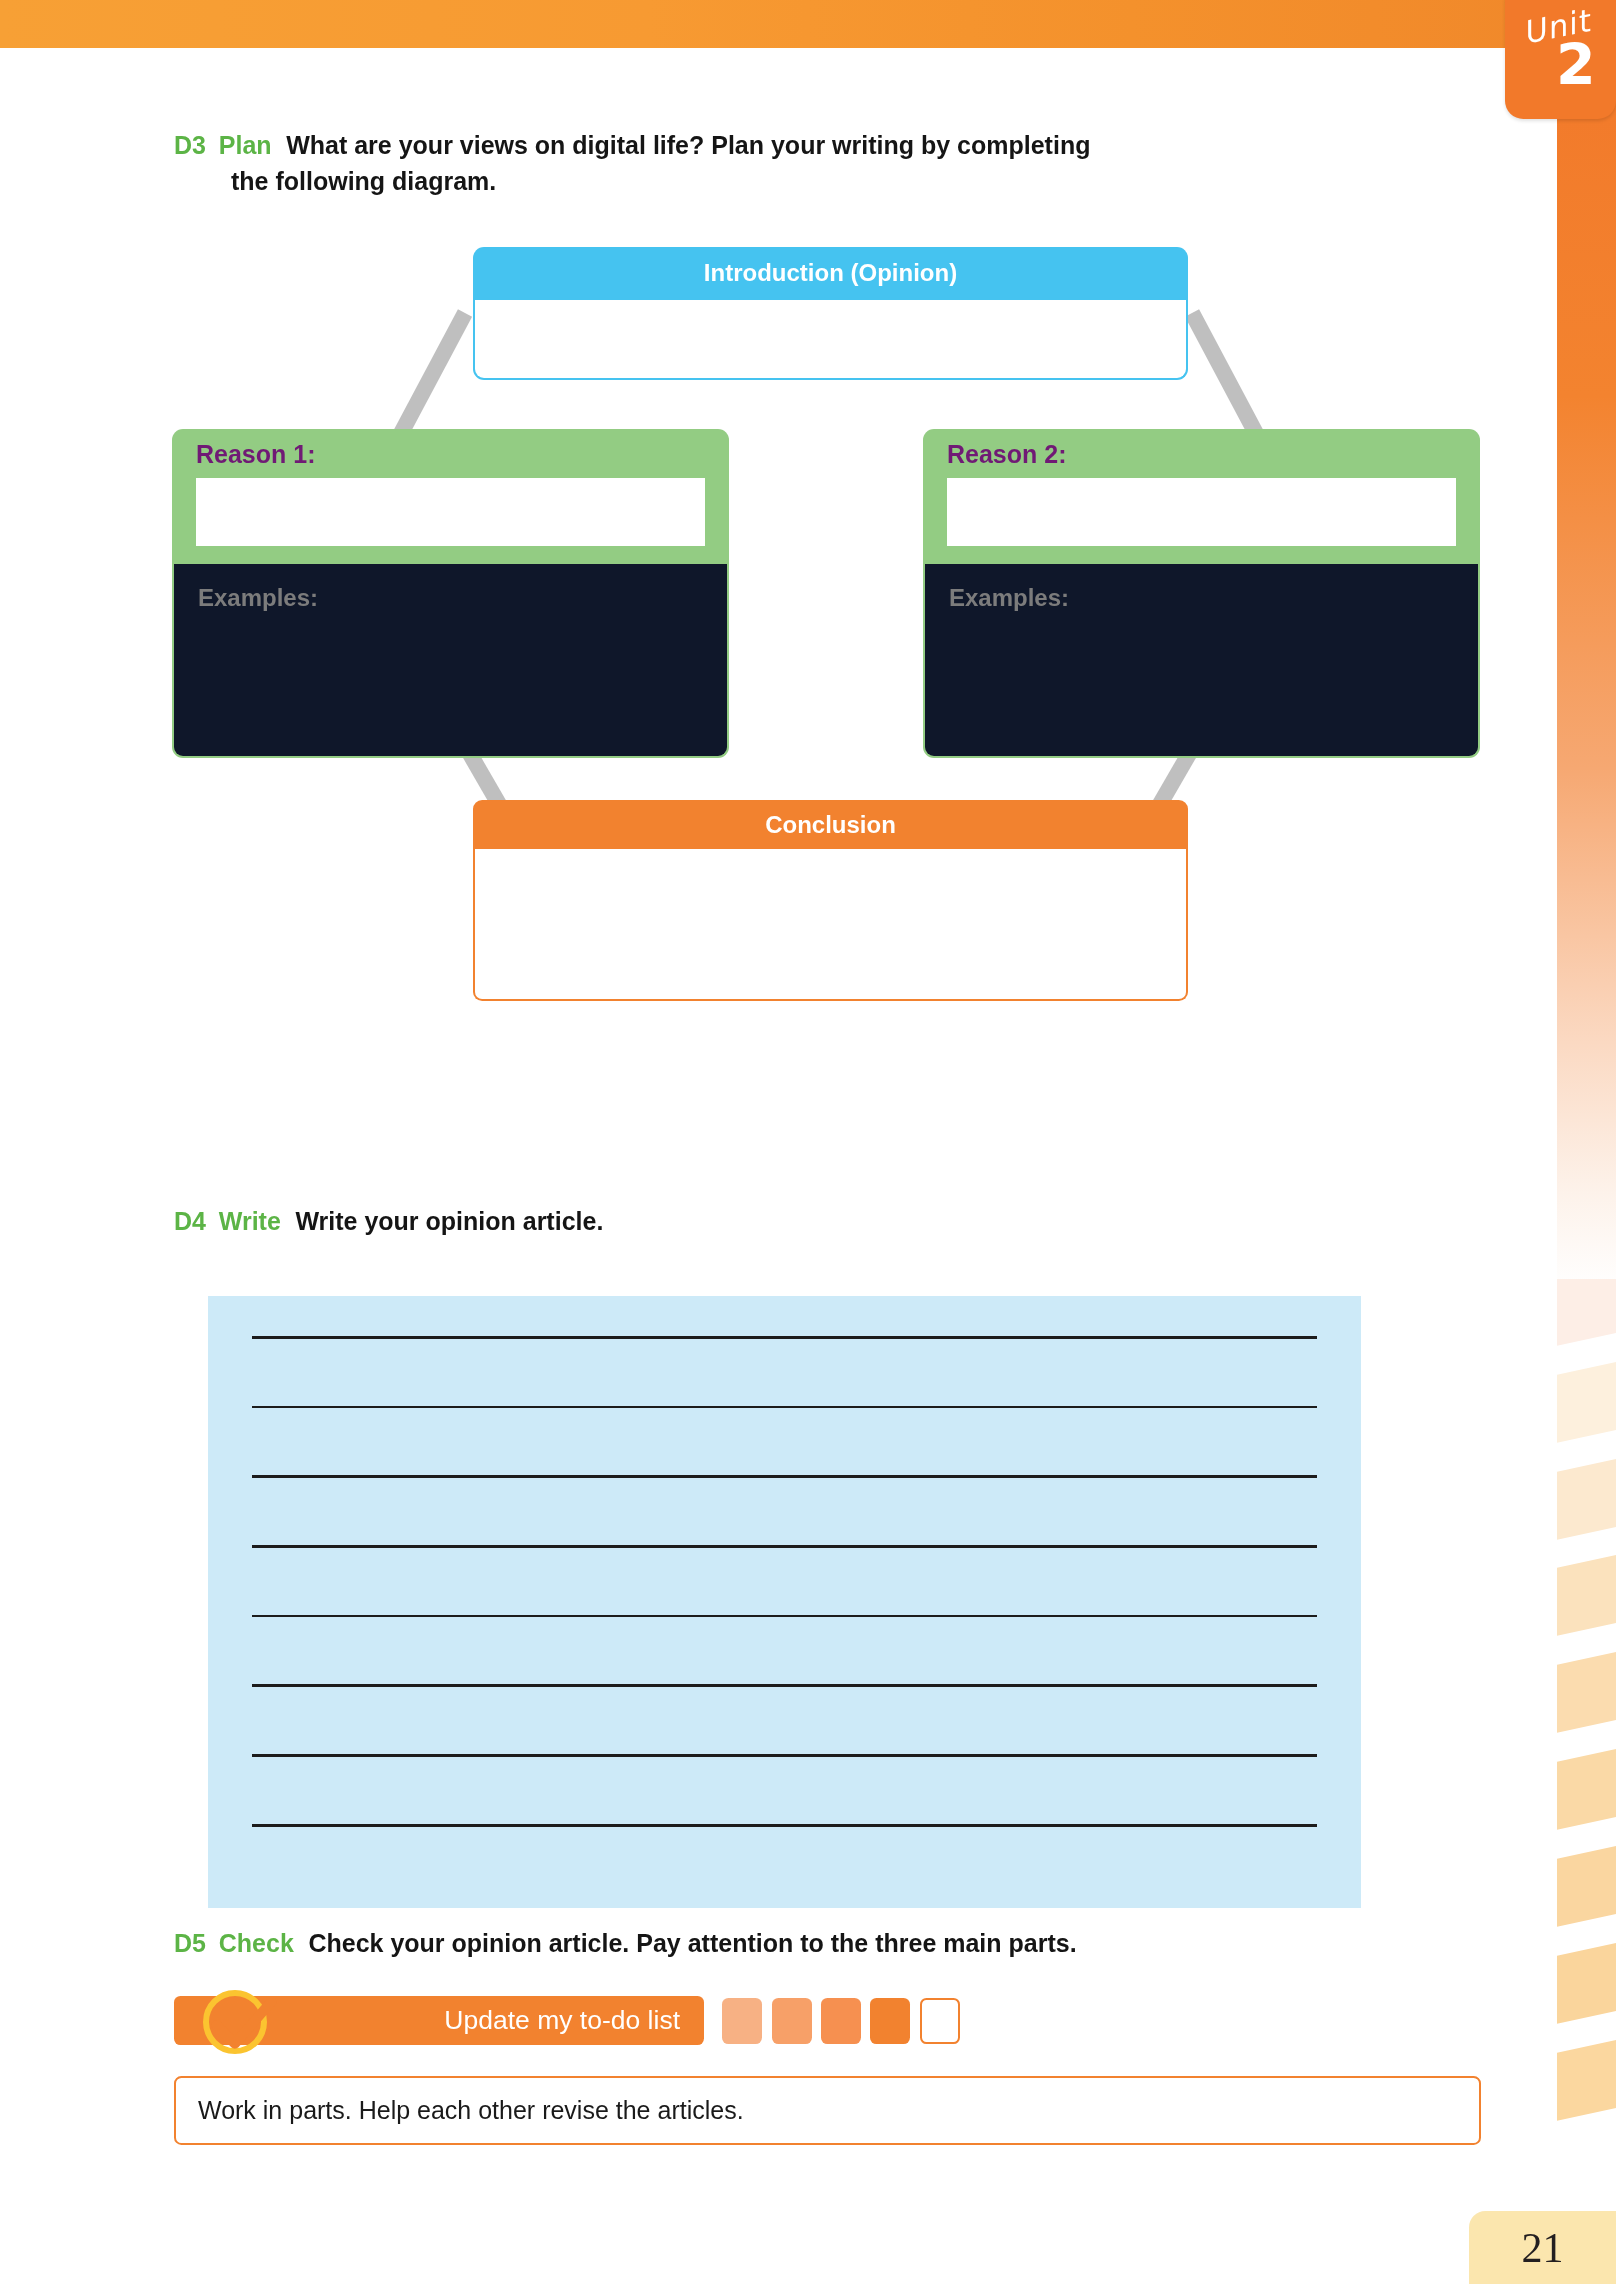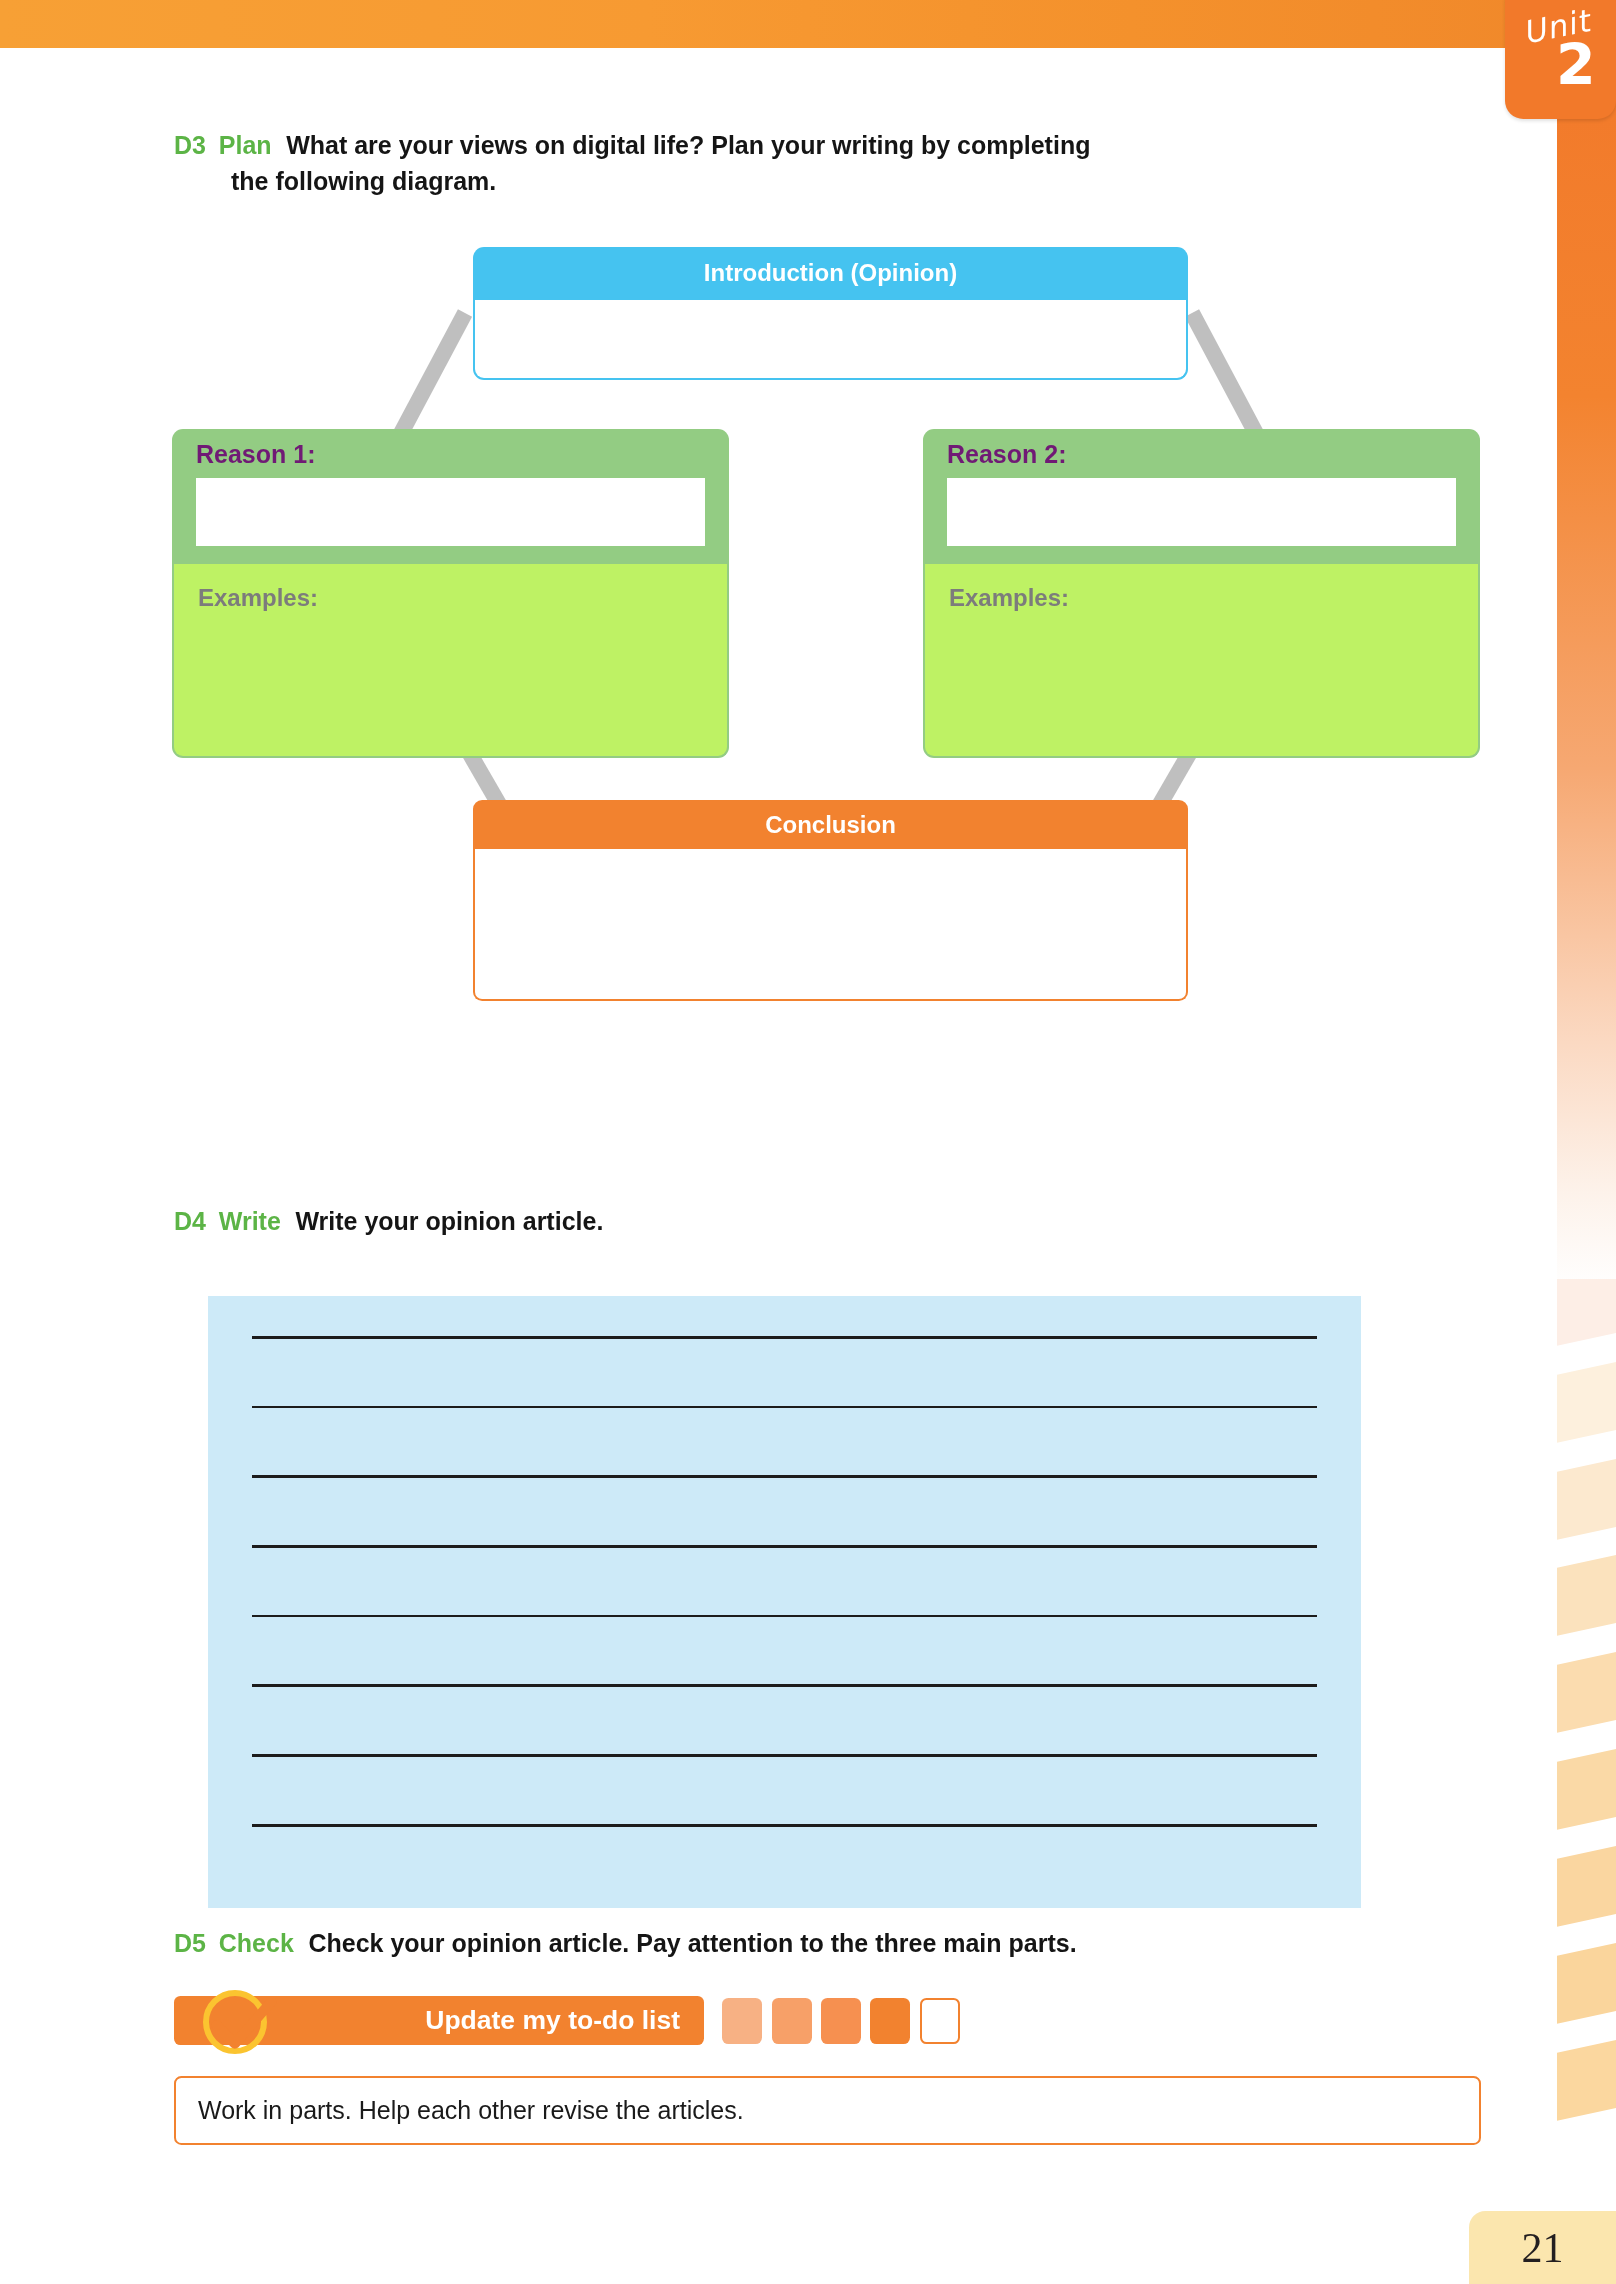--- a/index.html
+++ b/index.html
@@ -79,21 +79,21 @@
 
   
   .reason{ width:557px; }
   .reason-top{
     background:#93cc83; border-radius:11px 11px 0 0;
     padding:11px 24px 18.3px 24px;
   }
   .reason-label{ color:#701a75; font-weight:bold; font-size:25px; margin-bottom:9.1px; }
   .reason-input{ height:68px; background:#fff; }
   .reason-bottom{
-    background:#bef264; border:2.7px solid #93cc83; border-top:none;
+    background:#0f172a; border:2.7px solid #93cc83; border-top:none;
     border-radius:0 0 11px 11px; height:194px; padding:20px 24px;
   }
   .examples-label{ color:#7c7c7c; font-weight:bold; font-size:24px; }
 
   .reason1{ left:172px; top:196px; }
   .reason2{ left:923px; top:196px; }
 
   
   .conclusion{ left:473px; top:567px; width:715px; }
   .conclusion .box-head{
@@ -114,21 +114,21 @@
   .rule-line:last-child{ margin-bottom:0; }
 
   
   .todo-row{ position:absolute; left:174px; top:1992px; width:822px; height:60px; }
   .todo-pill{
     position:absolute; left:0; top:3.7px; width:530px; height:49px;
     background:#f2822f; border-radius:6.4px;
     display:flex; align-items:center; justify-content:flex-end;
     padding-right:24px;
   }
-  .todo-pill span{ color:#fff; font-weight:bold; font-size:26.5px; }
+  .todo-pill span{ color:#fff; font-weight:normal; font-size:26.5px; }
   .check-ring{
     position:absolute; left:29px; top:-1.8px; width:64px; height:64px;
     border:6.4px solid #fbc430; border-radius:50%; background:transparent;
   }
   .check-mark{
     position:absolute; left:37px; top:5.5px; width:66px; height:53px;
   }
   .sq{
     position:absolute; top:5.5px; width:40px; height:46px; border-radius:6.4px;
   }

